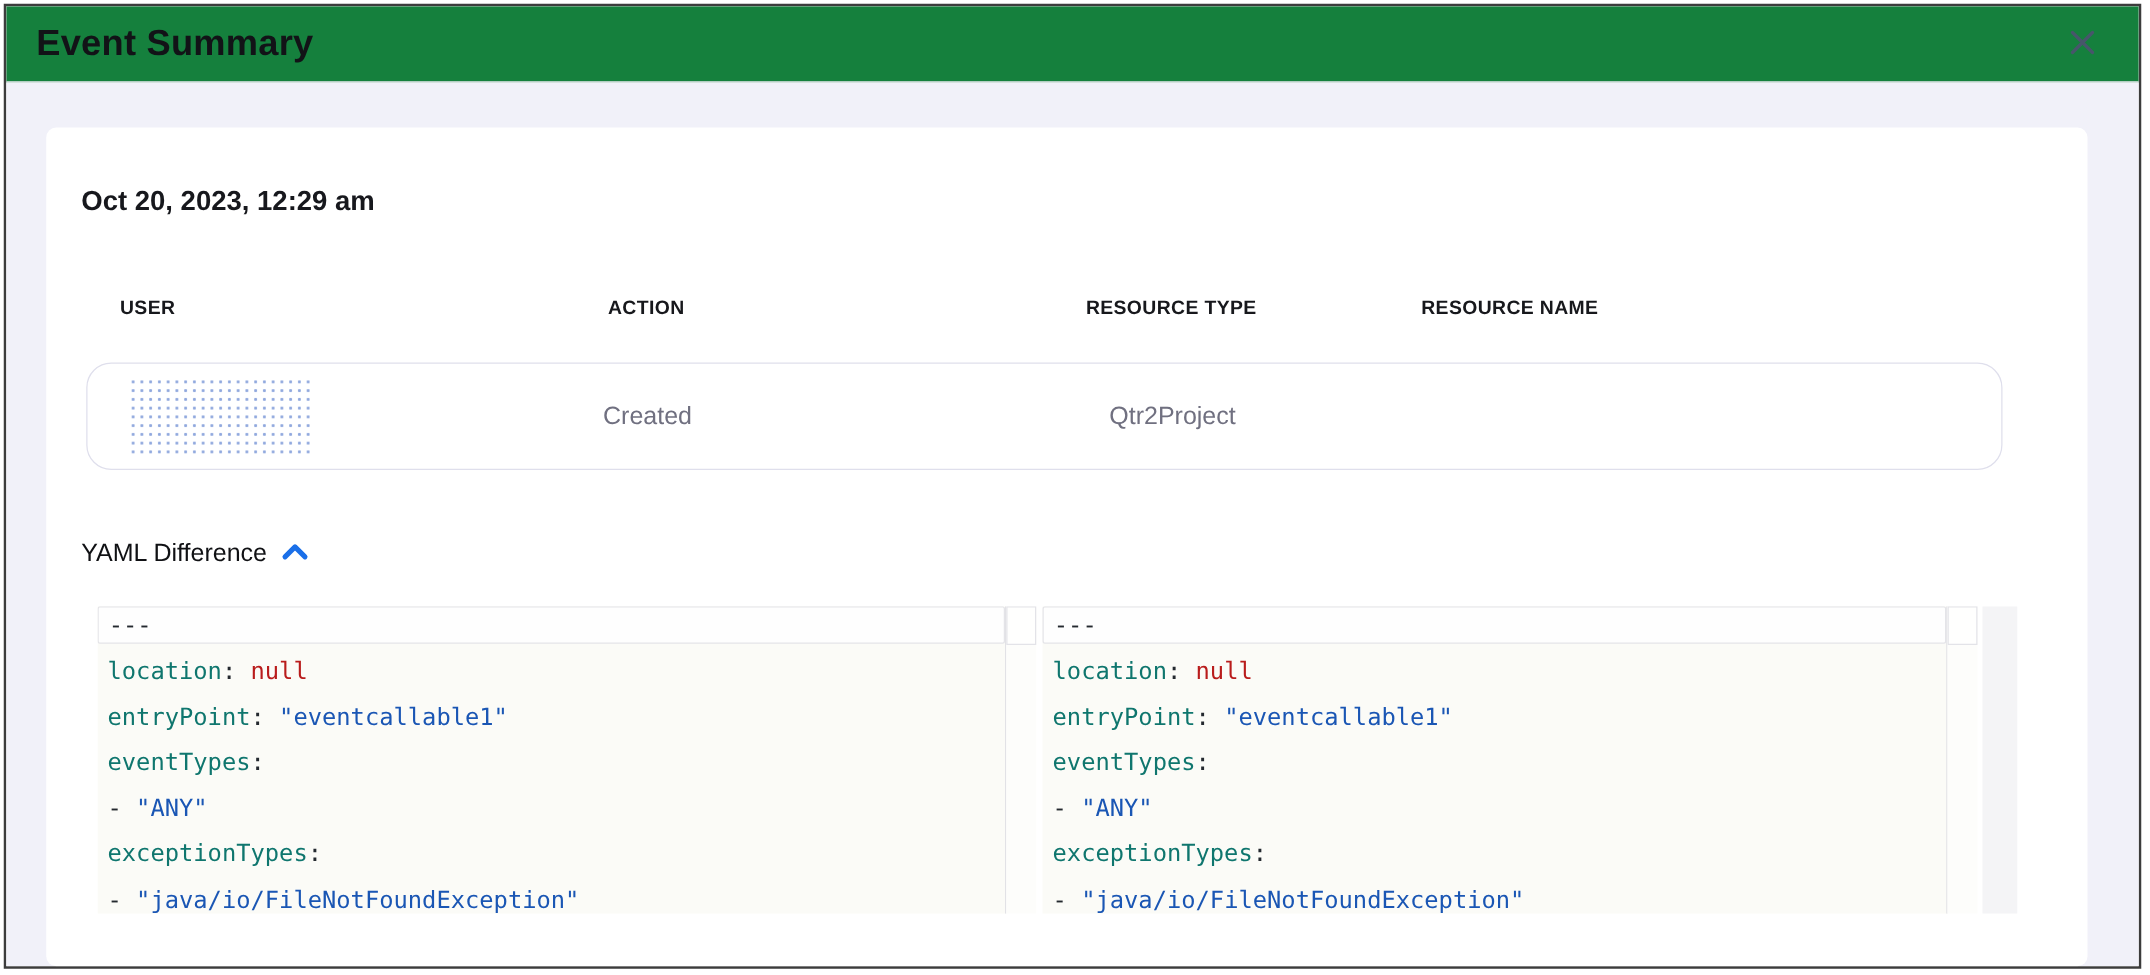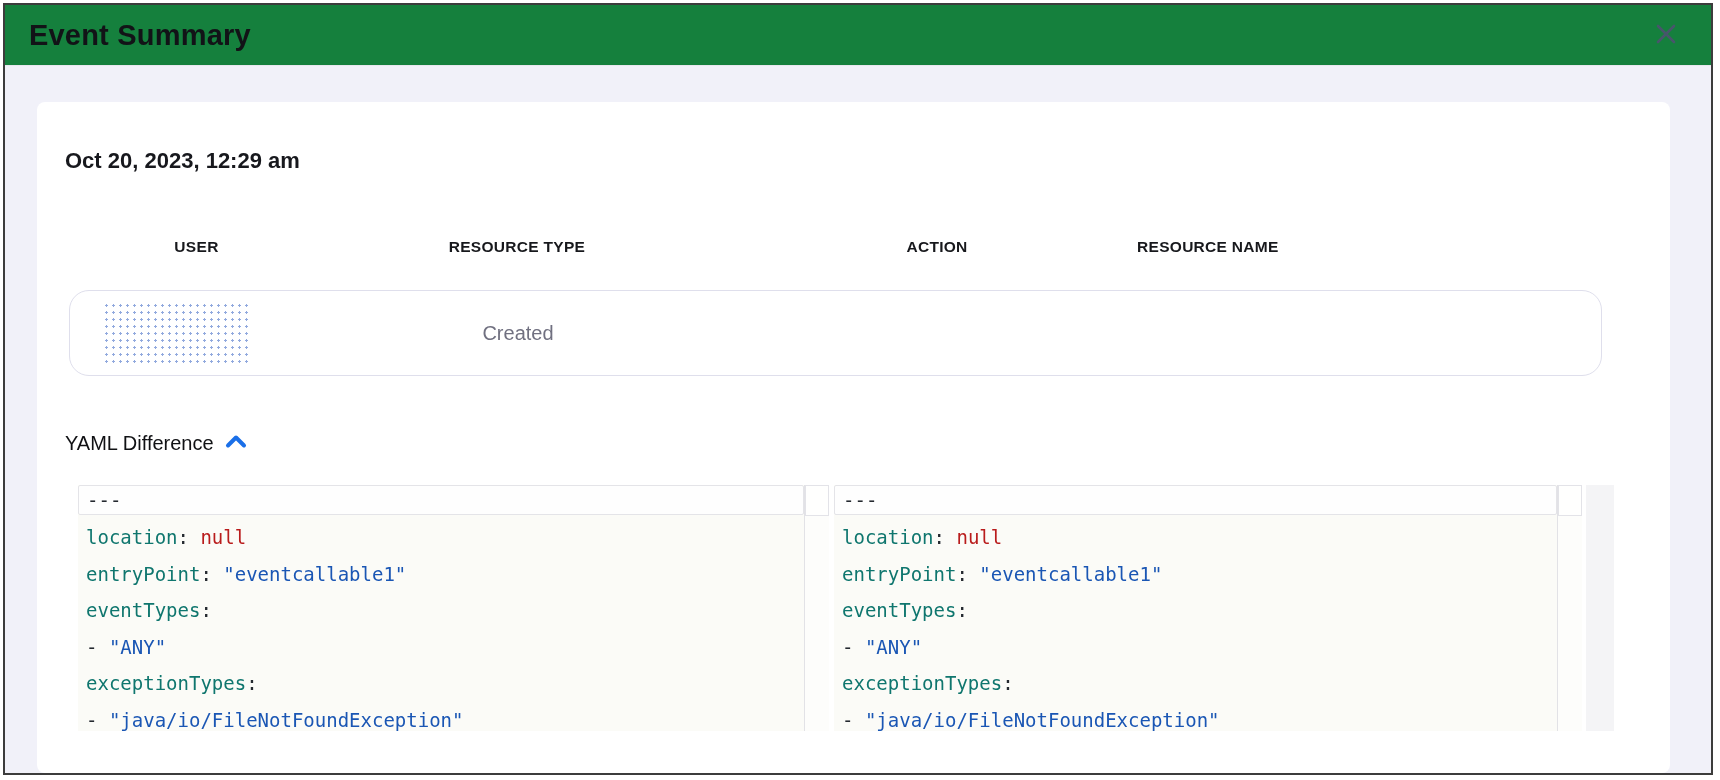--- a/index.html
+++ b/index.html
@@ -22,21 +22,21 @@
         padding:46px 56px 0 28px;overflow:hidden;}
 
   .event-date{font-size:22px;font-weight:700;color:#17181d;}
   .event-meta{margin-top:16px;font-size:20px;color:#8e8e9e;font-weight:400;}
 
   
   .table-wrap{margin:64px 12px 0 4px;}
   .cols{display:grid;grid-template-columns:228px 440px 400px 1fr;align-items:center;}
   .head-row{margin-bottom:34px;}
   .th{font-size:15.5px;font-weight:700;color:#17181c;letter-spacing:.3px;}
-  .th-user{padding-left:27px;text-align:center;}
+  .th-user{padding-left:27px;text-align:left;}
   .th-center{text-align:center;}
   .th-last{text-align:left;padding-right:140px;}
   .data-row{height:84px;background:#fff;border:1px solid #dfdfec;border-radius:20px;}
   .td{font-size:20px;color:#707080;text-align:center;}
   .td-user{padding-left:33px;text-align:left;}
   .redacted{width:146px;height:62px;
     background-image:radial-gradient(circle, rgba(72,112,200,.6) 1px, transparent 1.4px);
     background-size:7px 7px;}
 
   
@@ -79,30 +79,31 @@
   </div>
 
   <div class="modal-body">
     <div class="card">
 
       <div class="event-date">Oct 20, 2023, 12:29 am</div>
 
       <div class="table-wrap">
         <div class="cols head-row">
           <div class="th th-user">USER</div>
+          <div class="th th-center">ACTION</div>
           <div class="th th-center">RESOURCE TYPE</div>
-          <div class="th th-center">ACTION</div>
           <div class="th th-last">RESOURCE NAME</div>
         </div>
 
         <div class="cols data-row">
           <div class="td td-user">
             <div class="redacted"></div>
           </div>
           <div class="td">Created</div>
+          <div class="td">Qtr2Project</div>
         </div>
       </div>
 
       <div class="yaml-head">
         <span class="yaml-label">YAML Difference</span>
         <span>
           <svg width="24" height="17" viewBox="0 0 24 17">
             <polyline points="4,12.5 12,4.5 20,12.5" fill="none" stroke="#1a6fe8" stroke-width="4" stroke-linecap="round" stroke-linejoin="round"></polyline>
           </svg>
         </span>

